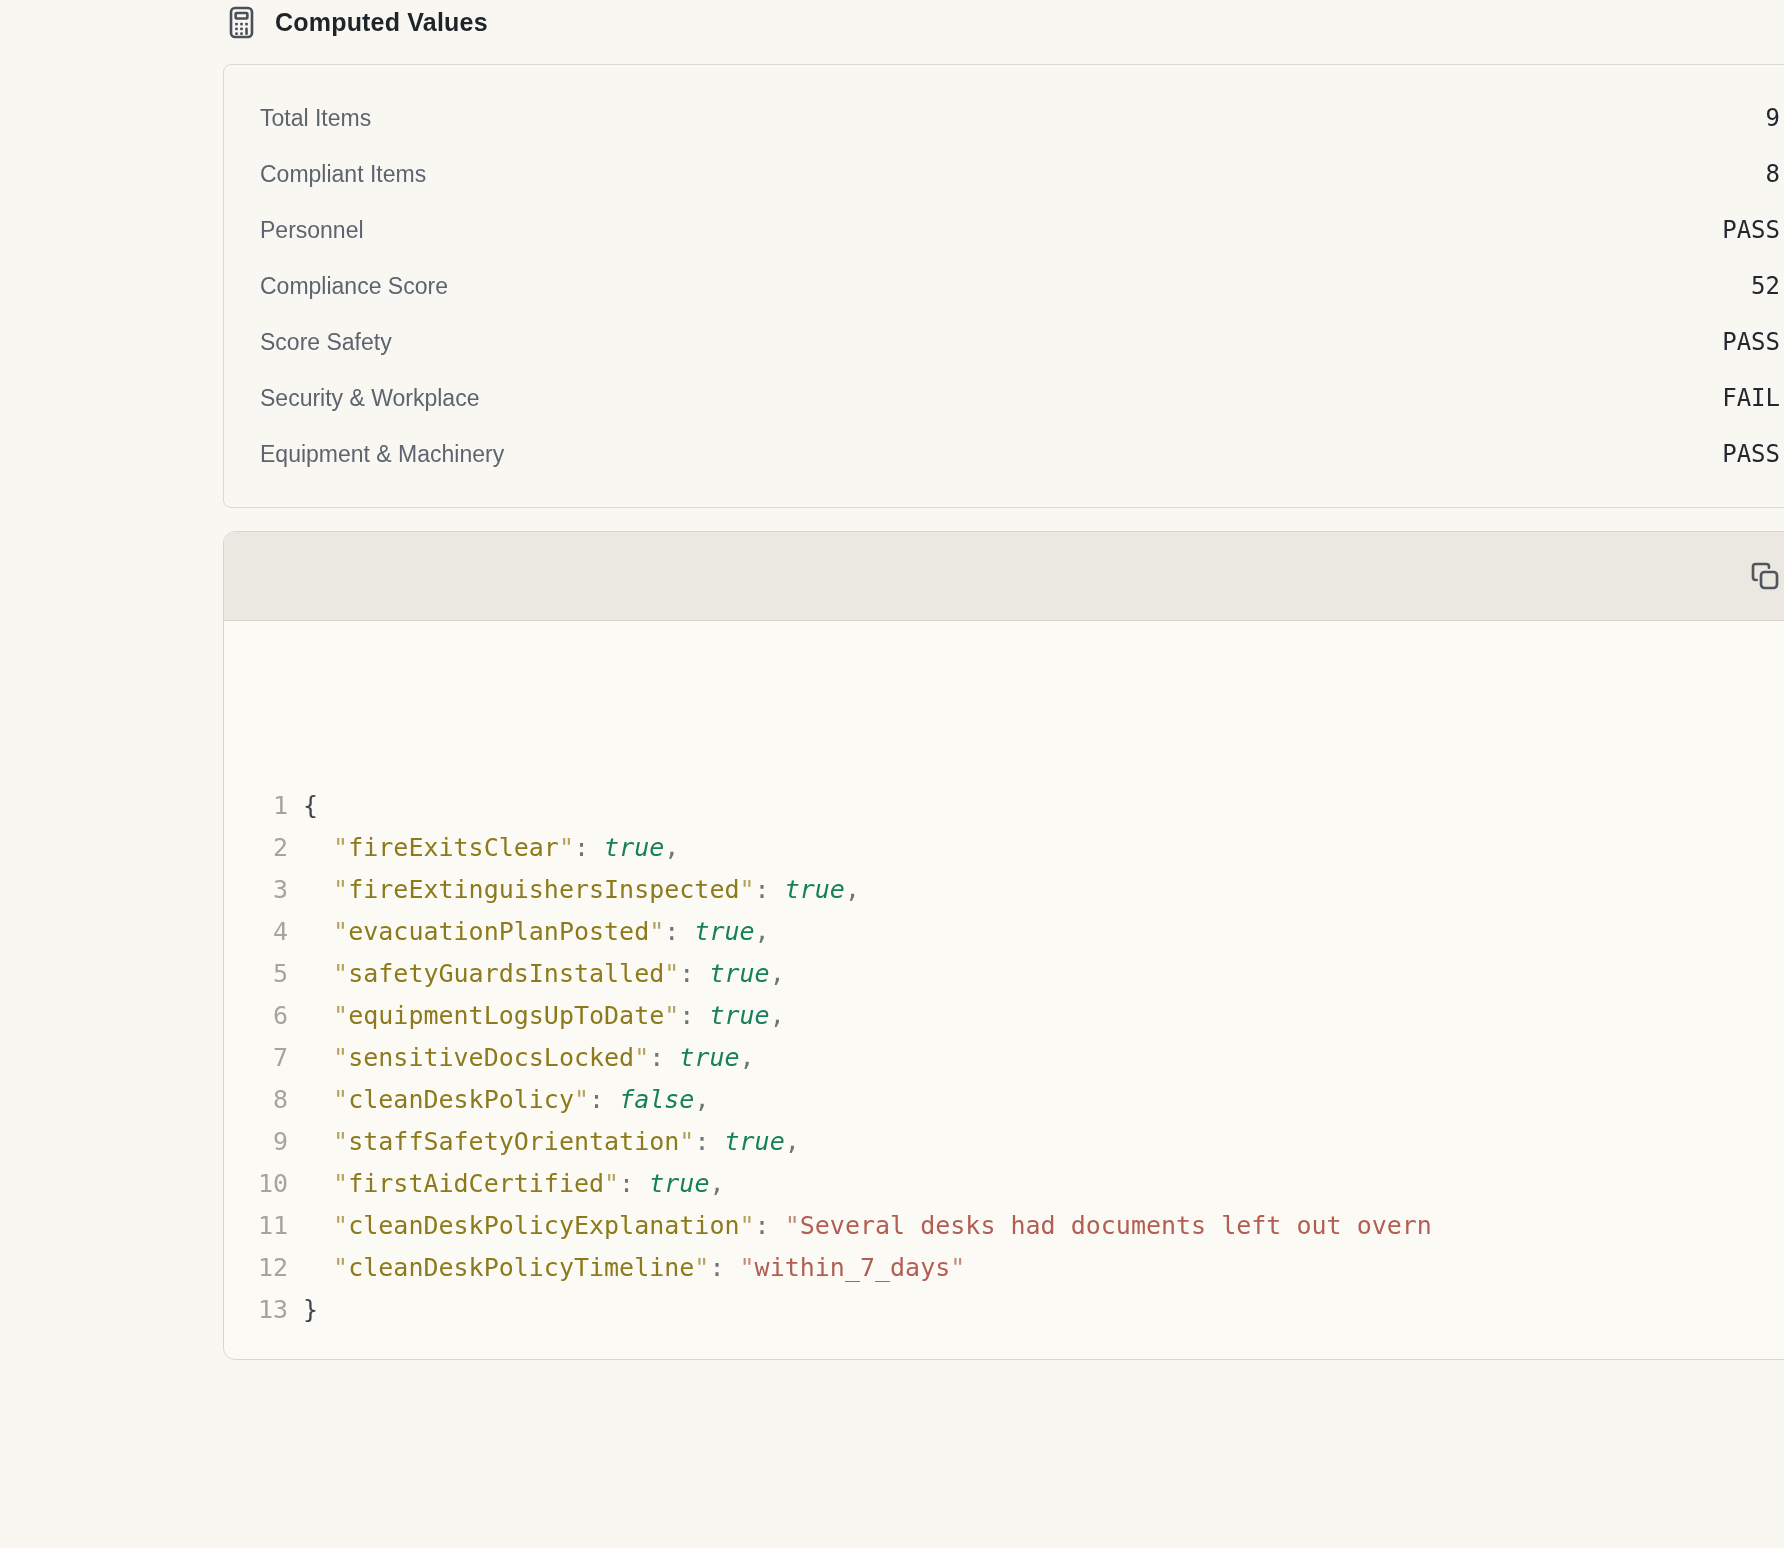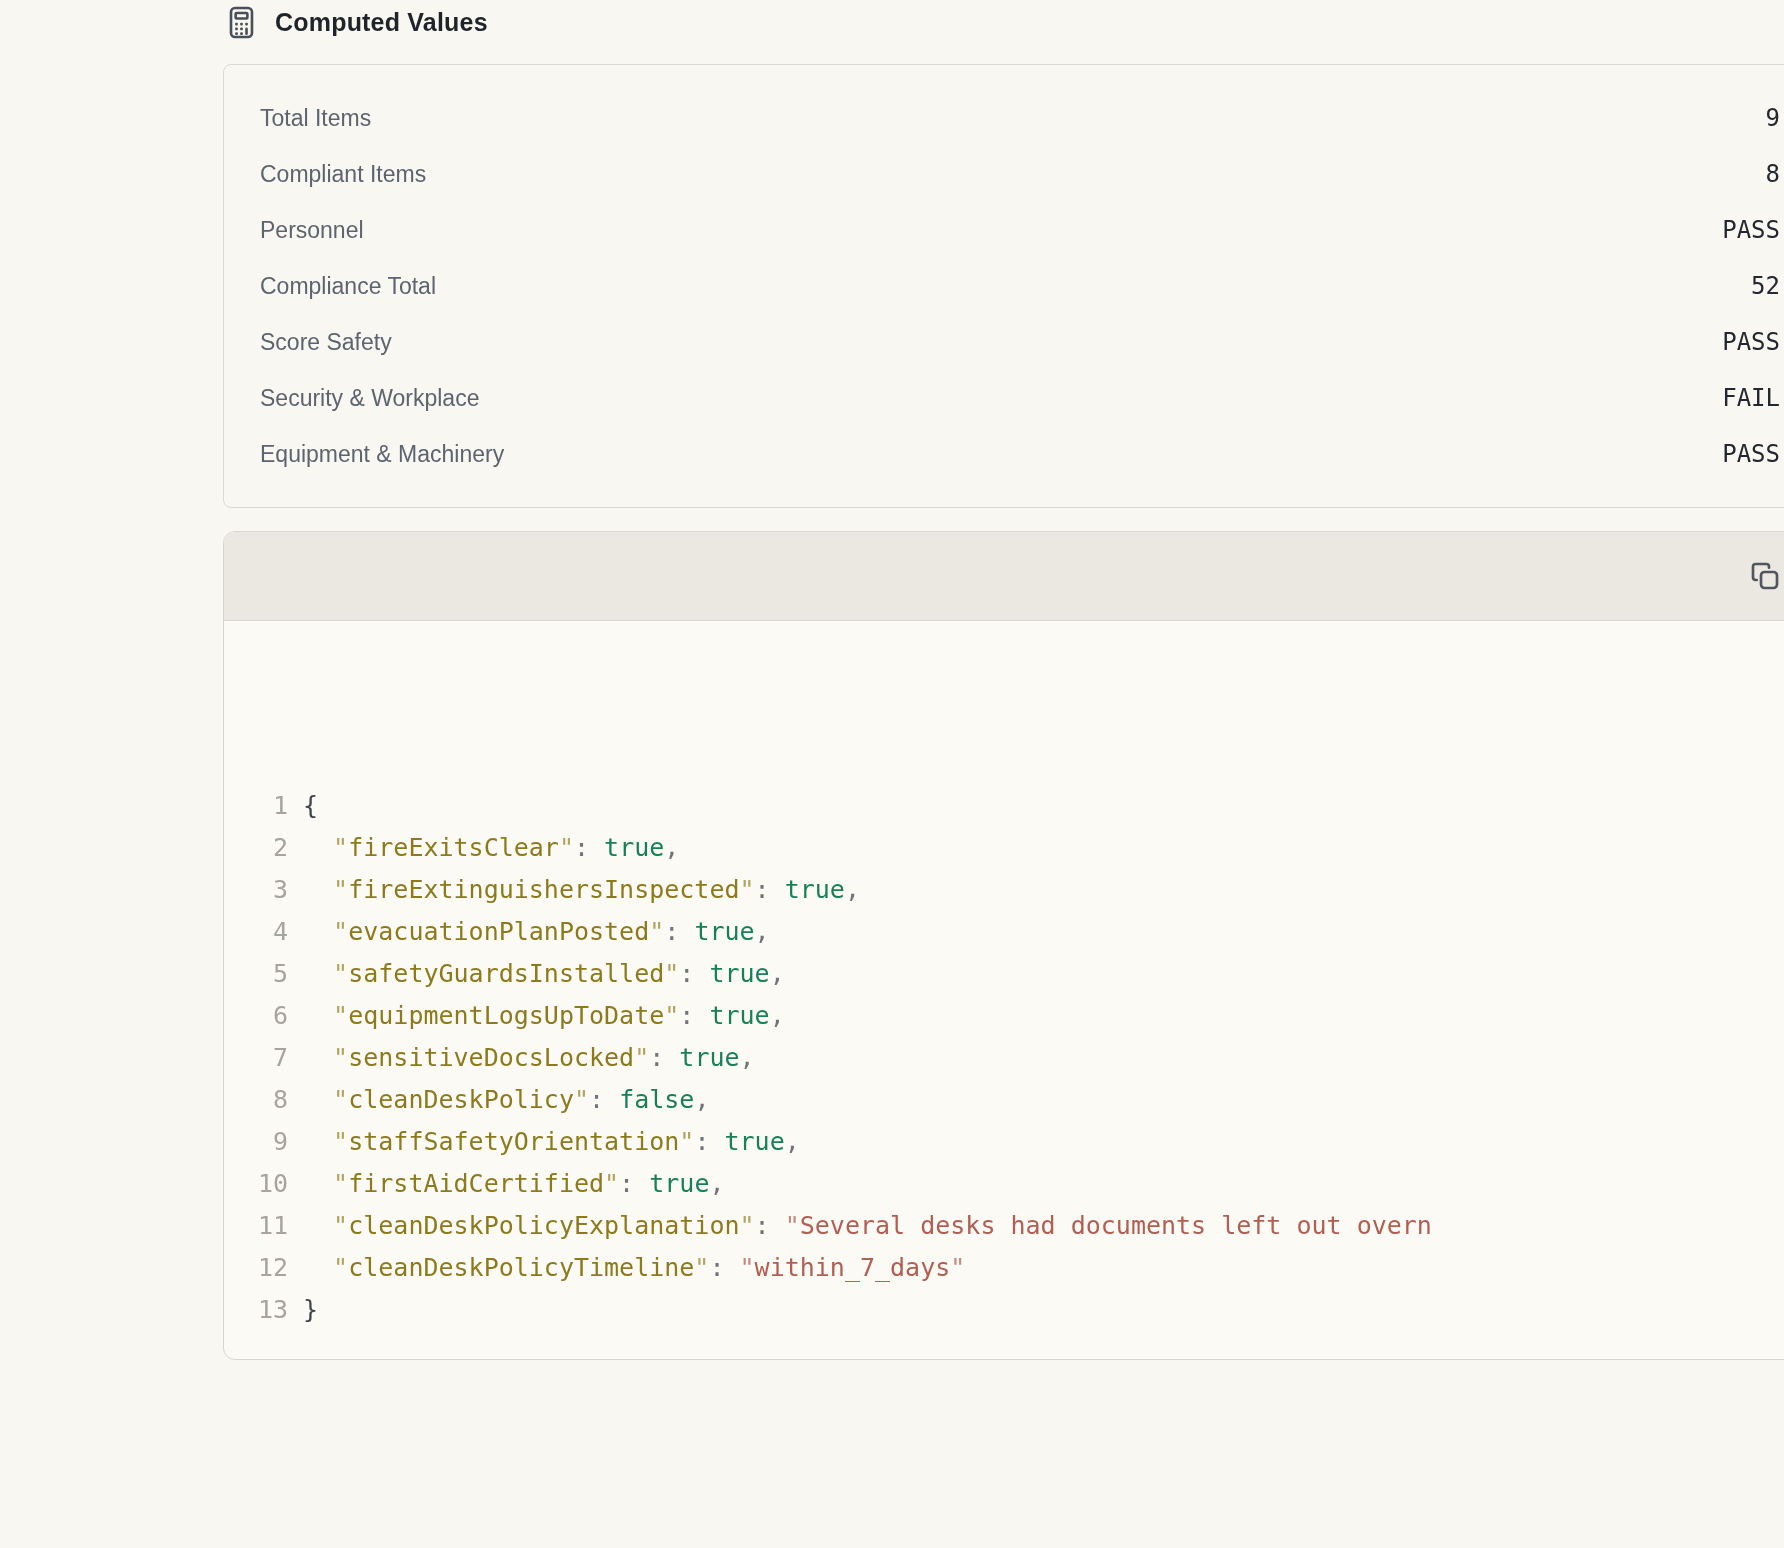--- a/index.html
+++ b/index.html
@@ -47,21 +47,21 @@
   .code-line{display:flex;}
   .ln{flex:none;display:inline-block;width:40px;text-align:right;margin-right:15px;
       color:var(--c-ln,#a8a49b);user-select:none;}
   .code-text{flex:none;}
 
   
   .tk-brace{color:var(--c-brace,#40454d);}
   .tk-key{color:var(--c-key,#8d7a1c);}
   .tk-kq{color:var(--c-kq,#b2a360);}
   .tk-pn{color:var(--c-pn,#6f737a);}
-  .tk-bool{color:var(--c-bool,#17805b);}
+  .tk-bool{color:var(--c-bool,#17805b);font-style:italic;}
   .tk-str{color:var(--c-str,#b25e53);}
   .tk-sq{color:var(--c-sq,#c4897e);}
   .tk-sp{color:var(--c-pn,#6f737a);}
 </style>
 </head>
 <body style="--page-bg: #f9f7f2; --c-ln: #a8a49b; --c-brace: #40454d; --c-key: #8d7a1c; --c-kq: #b2a360; --c-pn: #6f737a; --c-bool: #17805b; --c-str: #b25e53; --c-sq: #c4897e;">
 
 <div class="content">
 
   <div class="section-head">
@@ -90,21 +90,21 @@
       </div>
       <div class="cv-row">
         <span class="cv-label">Compliant Items</span>
         <span class="cv-value">8</span>
       </div>
       <div class="cv-row">
         <span class="cv-label">Personnel</span>
         <span class="cv-value">PASS</span>
       </div>
       <div class="cv-row">
-        <span class="cv-label">Compliance Total</span>
+        <span class="cv-label">Compliance Score</span>
         <span class="cv-value">52</span>
       </div>
       <div class="cv-row">
         <span class="cv-label">Score Safety</span>
         <span class="cv-value">PASS</span>
       </div>
       <div class="cv-row">
         <span class="cv-label">Security &amp; Workplace</span>
         <span class="cv-value">FAIL</span>
       </div>

